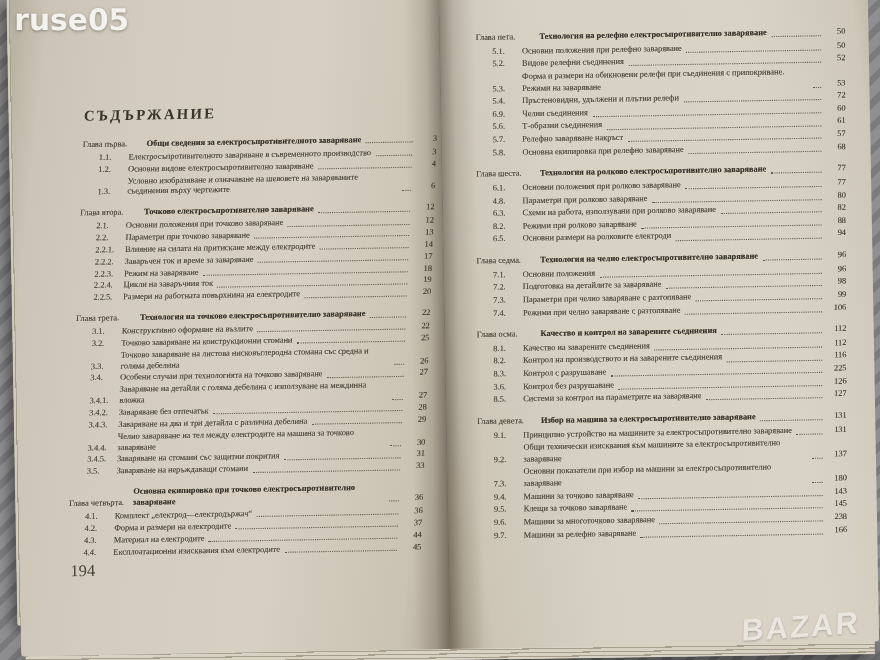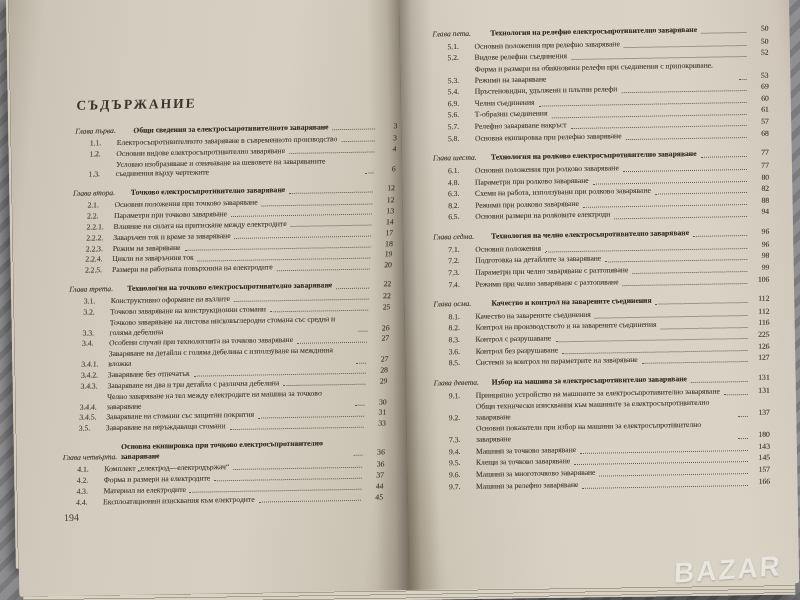--- a/index.html
+++ b/index.html
@@ -30,24 +30,24 @@
   .toc-header{margin:0 0 13px 0;font-size:13.5px;font-weight:bold;letter-spacing:2px;color:#3a352c;}
   .toc{font-size:7.6px;line-height:1.3;color:#4b453a;text-shadow:0 0 .4px rgba(70,60,45,.55);}
   .toc-right{line-height:1.4;}
   .toc-chapter{margin-top:9px;}
   .toc-chapter:first-child{margin-top:0;}
   .row{display:flex;align-items:flex-end;margin-bottom:1px;}
   .cell-num{flex:0 0 27px;}
   .cell-text{flex:0 1 auto;}
   .leader{flex:1 1 10px;min-width:8px;height:2px;margin:0 2px 1.5px 4px;border-bottom:1px dotted #665c4c;}
   .cell-page{flex:0 0 20px;text-align:right;white-space:nowrap;color:#3f3a30;}
-  .head .cell-num{flex:0 0 58px;font-style:italic;color:#4a4438;}
+  .head .cell-num{flex:0 0 58px;color:#4a4438;}
   .head .cell-text{font-weight:bold;color:#33302a;}
   .items{padding-left:15px;margin-top:2px;}
-  .folio{position:absolute;font-size:10px;color:#474136;}
+  .folio{position:absolute;font-size:15px;color:#474136;}
   .folio-left{left:46px;top:522px;}
   .wm-ruse{position:absolute;left:13px;top:3px;
     font-family:"DejaVu Sans","Liberation Sans",sans-serif;font-weight:700;font-size:27px;
     color:#f4f2ee;text-shadow:0 1px 3px rgba(0,0,0,.35);}
   .wm-bazar{position:absolute;right:18px;bottom:14px;
     font-family:"Liberation Sans",sans-serif;font-weight:800;font-size:28px;letter-spacing:2px;
     color:#e9e6df;transform:rotate(-4deg) skewX(-6deg);text-shadow:0 1px 2px rgba(0,0,0,.22);}
 </style>
 </head>
 <body>
@@ -275,21 +275,21 @@
                   <div class="row item">
                     <span class="cell-num">5.3.</span>
                     <span class="cell-text">Форма и размери на обикновени релефи при съединения с припокриване. Режими на заваряване</span>
                     <span class="leader"></span>
                     <span class="cell-page">53</span>
                   </div>
                   <div class="row item">
                     <span class="cell-num">5.4.</span>
                     <span class="cell-text">Пръстеновидни, удължени и плътни релефи</span>
                     <span class="leader"></span>
-                    <span class="cell-page">69</span>
+                    <span class="cell-page">72</span>
                   </div>
                   <div class="row item">
                     <span class="cell-num">6.9.</span>
                     <span class="cell-text">Челни съединения</span>
                     <span class="leader"></span>
                     <span class="cell-page">60</span>
                   </div>
                   <div class="row item">
                     <span class="cell-num">5.6.</span>
                     <span class="cell-text">Т-образни съединения</span>
@@ -459,31 +459,32 @@
                   <div class="row item">
                     <span class="cell-num">9.5.</span>
                     <span class="cell-text">Клещи за точково заваряване</span>
                     <span class="leader"></span>
                     <span class="cell-page">145</span>
                   </div>
                   <div class="row item">
                     <span class="cell-num">9.6.</span>
                     <span class="cell-text">Машини за многоточково заваряване</span>
                     <span class="leader"></span>
-                    <span class="cell-page">157</span>
+                    <span class="cell-page">238</span>
                   </div>
                   <div class="row item">
                     <span class="cell-num">9.7.</span>
                     <span class="cell-text">Машини за релефно заваряване</span>
                     <span class="leader"></span>
                     <span class="cell-page">166</span>
                   </div>
                 </div>
               </div>
             </div>
         </div>
 
       </div>
       <div class="gutter"></div>
     </div>
   </div>
+  <div class="wm-ruse">ruse05</div>
   <div class="wm-bazar">BAZAR</div>
 </div>
 
 </body></html>

